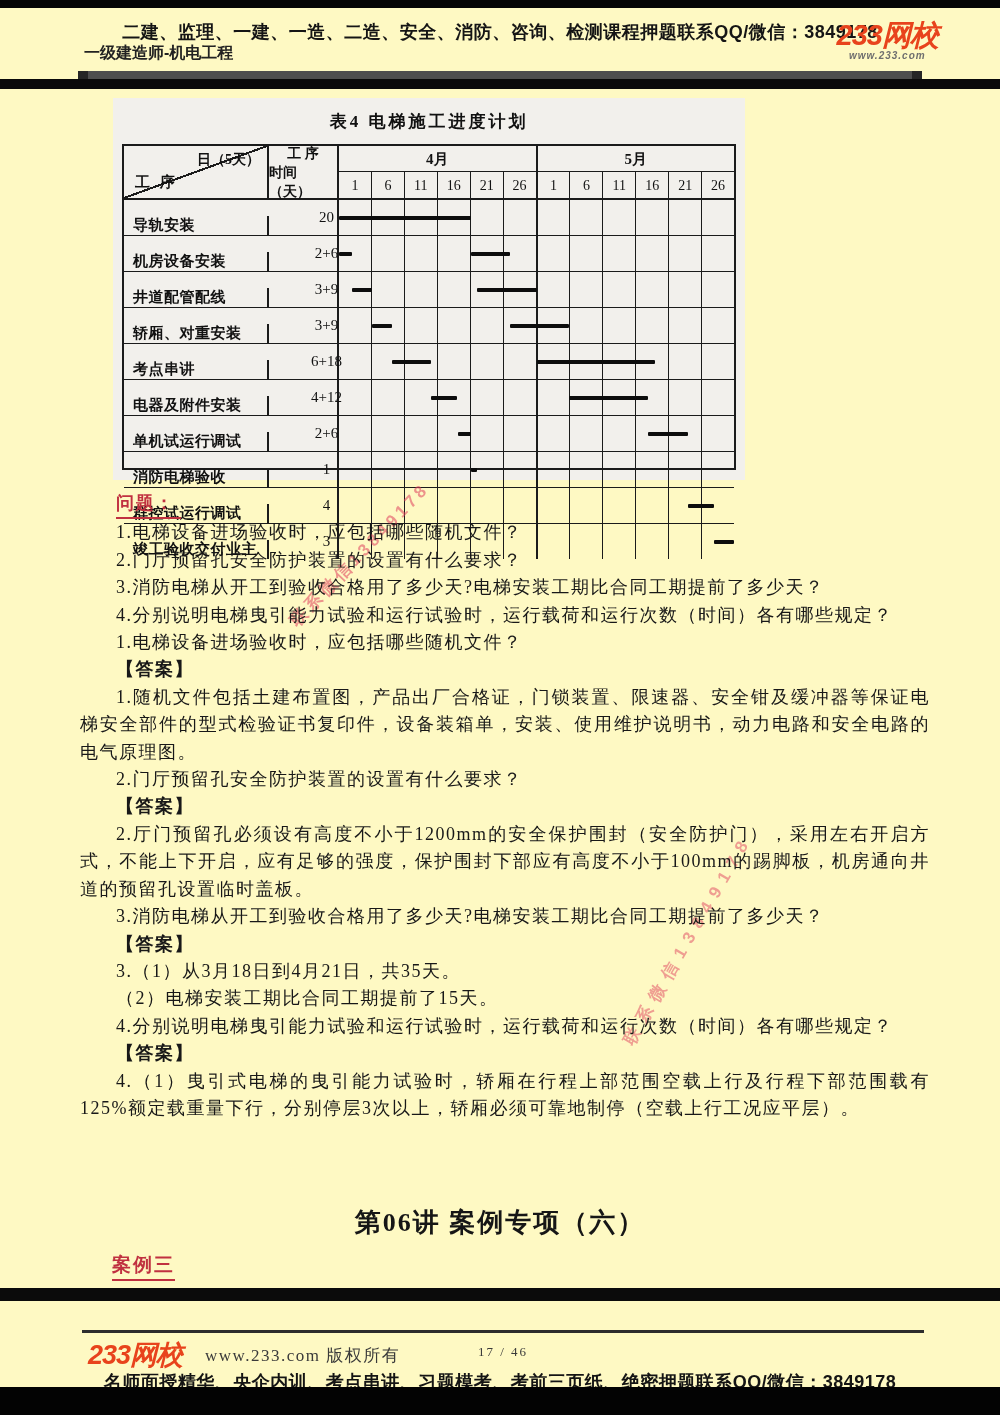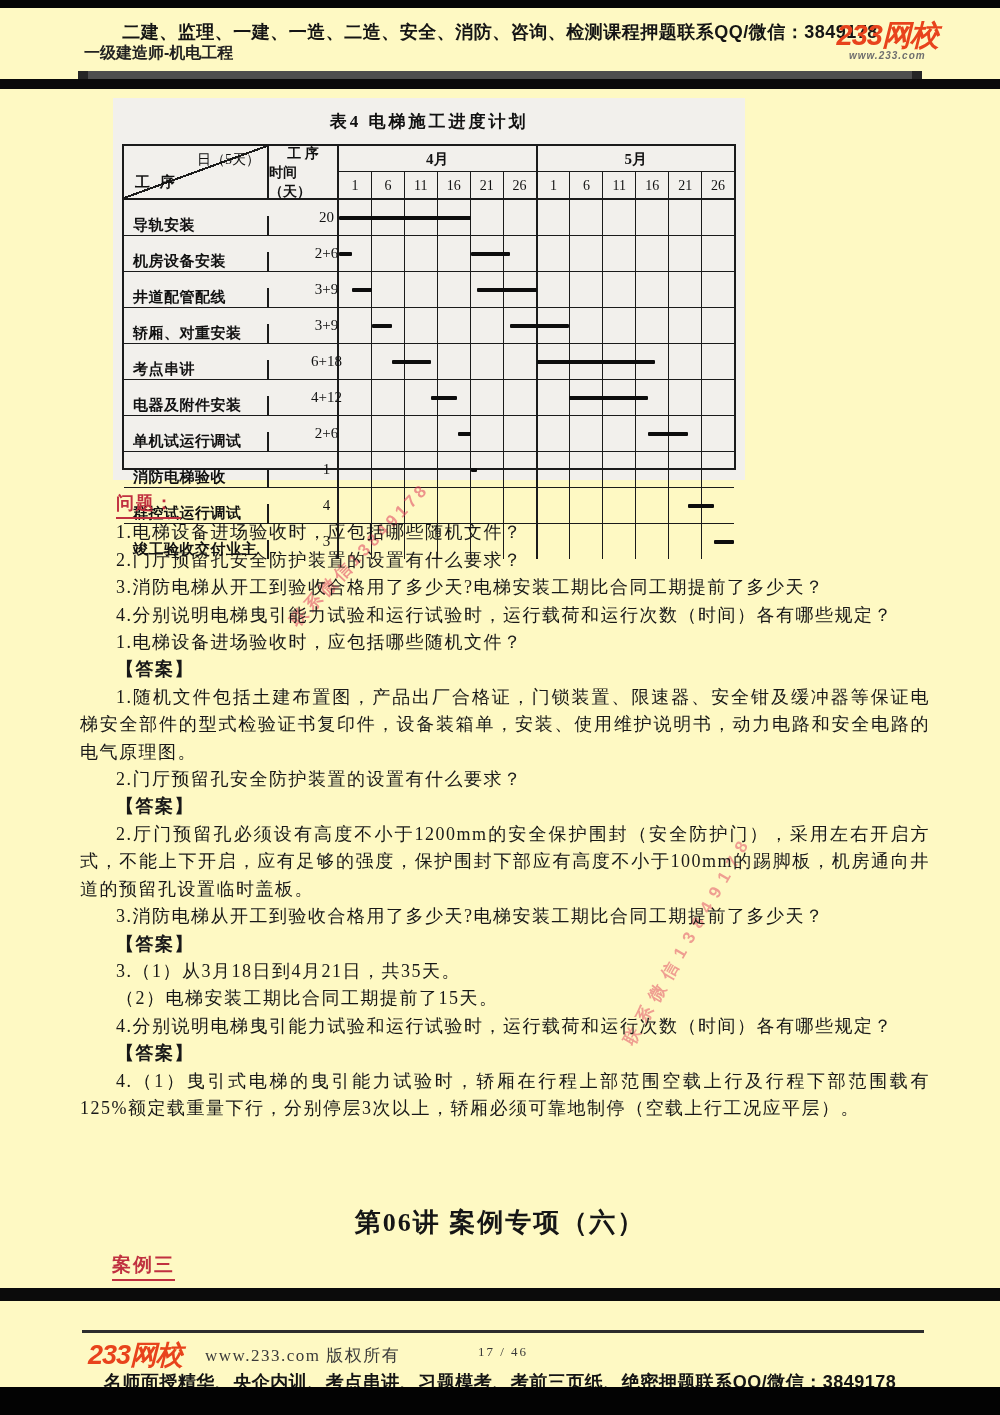--- a/index.html
+++ b/index.html
@@ -27,21 +27,21 @@
   .scan { position:absolute; left:113px; top:98px; width:632px; height:382px; background:#f2f0ec; }
   .scan-title { position:absolute; top:12px; left:0; right:0; text-align:center;
                 font-size:17px; font-weight:bold; letter-spacing:3px; color:#111; }
   .gtable { position:absolute; left:9px; top:46px; width:614px; height:326px;
             border:2px solid #1b1b1b; display:flex; flex-direction:column; color:#111; }
   .g-header { display:flex; height:54px; border-bottom:2px solid #1b1b1b; }
   .g-corner { width:145px; border-right:2px solid #1b1b1b; position:relative; }
   .g-corner::before { content:""; position:absolute; inset:0;
       background:linear-gradient(to bottom right, transparent calc(50% - 1px),
                  #1b1b1b calc(50% - 1px), #1b1b1b calc(50% + 1px), transparent calc(50% + 1px)); }
-  .c-top { position:absolute; top:5px; right:7px; font-size:14px; font-weight:400; }
+  .c-top { position:absolute; top:5px; right:7px; font-size:14px; font-weight:700; }
   .c-bottom { position:absolute; bottom:6px; left:11px; font-size:15px; font-weight:600; letter-spacing:3px; }
   .g-durhead { width:70px; border-right:2px solid #1b1b1b; display:flex; flex-direction:column;
                justify-content:center; align-items:center; font-size:14px; font-weight:600; line-height:19px; }
   .g-mt { flex:1; display:flex; flex-direction:column;border-radius:8px; }
   .g-months { display:flex; height:26px; }
   .g-month { flex:1; border-bottom:1px solid #1b1b1b; text-align:center; font-size:15px;
              font-weight:600; line-height:26px; }
   .g-month.sep { border-right:2px solid #1b1b1b; }
   .g-ticks { display:flex; height:28px; }
   .g-tick { flex:1; border-right:1px solid #1b1b1b; text-align:center; font-size:14px; line-height:28px; }

